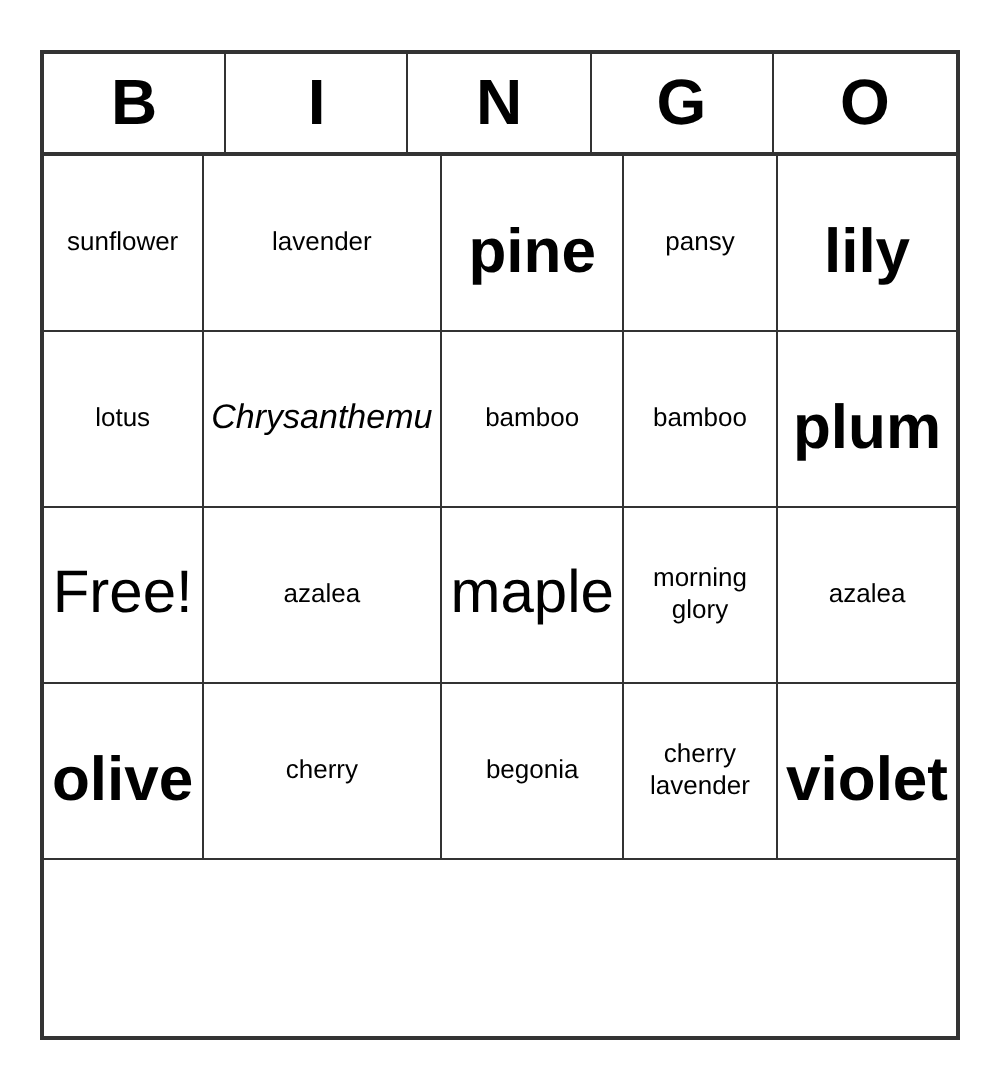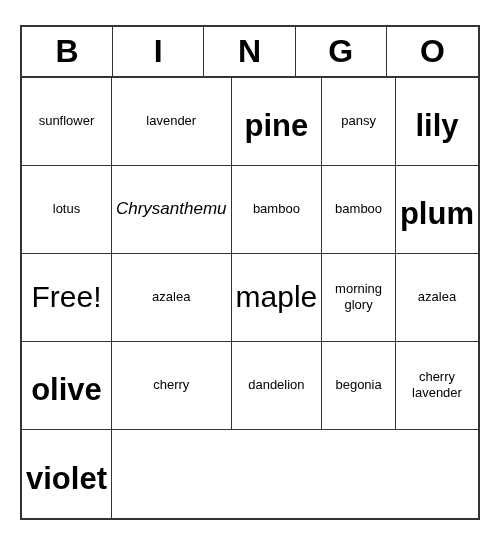--- a/index.html
+++ b/index.html
@@ -150,23 +150,20 @@
       <div class="bingo-cell">
         <span class="cell-text size-normal">azalea</span>
       </div>
       <div class="bingo-cell">
         <span class="cell-text size-xlarge">olive</span>
       </div>
       <div class="bingo-cell">
         <span class="cell-text size-normal">cherry</span>
       </div>
       <div class="bingo-cell">
-        <span class="cell-text size-normal">dandelion</span>
-      </div>
-      <div class="bingo-cell">
         <span class="cell-text size-normal">begonia</span>
       </div>
       <div class="bingo-cell">
         <span class="cell-text size-normal">cherry lavender</span>
       </div>
       <div class="bingo-cell">
         <span class="cell-text size-xlarge">violet</span>
       </div>
     </div>
 </div>

